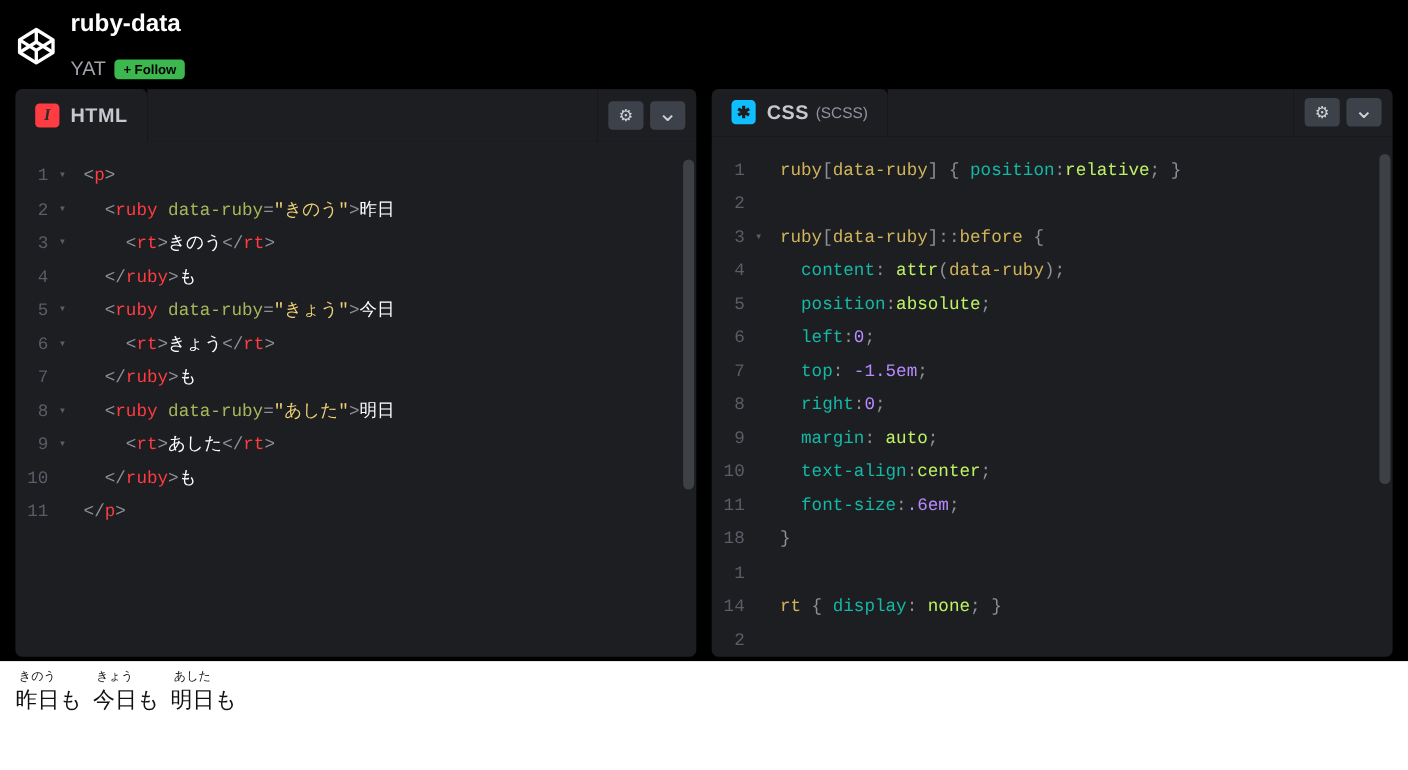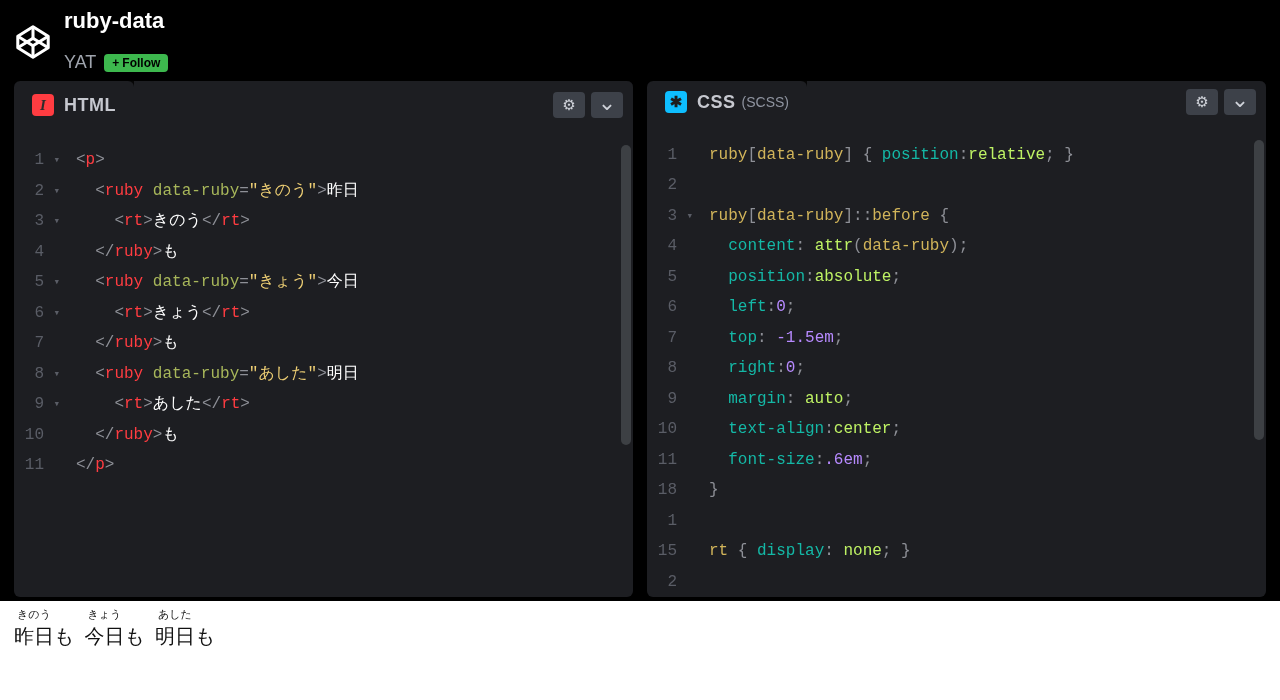--- a/index.html
+++ b/index.html
@@ -130,21 +130,21 @@
           <div class="ln">4</div>
           <div class="ln">5</div>
           <div class="ln">6</div>
           <div class="ln">7</div>
           <div class="ln">8</div>
           <div class="ln">9</div>
           <div class="ln">10</div>
           <div class="ln">11</div>
           <div class="ln">18</div>
           <div class="ln">1</div>
-          <div class="ln">15</div>
+          <div class="ln">14</div>
           <div class="ln">2</div>
         </div>
       <div class="code" id="css-code"><div><span class="tok-sel">ruby</span><span class="tok-p">[</span><span class="tok-sel">data-ruby</span><span class="tok-p">]</span><span class="tok-p"> { </span><span class="tok-prop">position</span><span class="tok-p">:</span><span class="tok-kw">relative</span><span class="tok-p">; }</span></div><div>&nbsp;</div><div><span class="tok-sel">ruby</span><span class="tok-p">[</span><span class="tok-sel">data-ruby</span><span class="tok-p">]</span><span class="tok-p">::</span><span class="tok-sel">before</span><span class="tok-p"> {</span></div><div><span class="tok-p">  </span><span class="tok-prop">content</span><span class="tok-p">: </span><span class="tok-kw">attr</span><span class="tok-p">(</span><span class="tok-sel">data-ruby</span><span class="tok-p">);</span></div><div><span class="tok-p">  </span><span class="tok-prop">position</span><span class="tok-p">:</span><span class="tok-kw">absolute</span><span class="tok-p">;</span></div><div><span class="tok-p">  </span><span class="tok-prop">left</span><span class="tok-p">:</span><span class="tok-num">0</span><span class="tok-p">;</span></div><div><span class="tok-p">  </span><span class="tok-prop">top</span><span class="tok-p">: </span><span class="tok-num">-1.5em</span><span class="tok-p">;</span></div><div><span class="tok-p">  </span><span class="tok-prop">right</span><span class="tok-p">:</span><span class="tok-num">0</span><span class="tok-p">;</span></div><div><span class="tok-p">  </span><span class="tok-prop">margin</span><span class="tok-p">: </span><span class="tok-kw">auto</span><span class="tok-p">;</span></div><div><span class="tok-p">  </span><span class="tok-prop">text-align</span><span class="tok-p">:</span><span class="tok-kw">center</span><span class="tok-p">;</span></div><div><span class="tok-p">  </span><span class="tok-prop">font-size</span><span class="tok-p">:</span><span class="tok-num">.6em</span><span class="tok-p">;</span></div><div><span class="tok-p">}</span></div><div>&nbsp;</div><div><span class="tok-sel">rt</span><span class="tok-p"> { </span><span class="tok-prop">display</span><span class="tok-p">: </span><span class="tok-kw">none</span><span class="tok-p">; }</span></div><div>&nbsp;</div></div>
       <div class="scroll-thumb"></div>
     </div>
   </div>
 
 </div>
 
 <div class="output" id="output">

